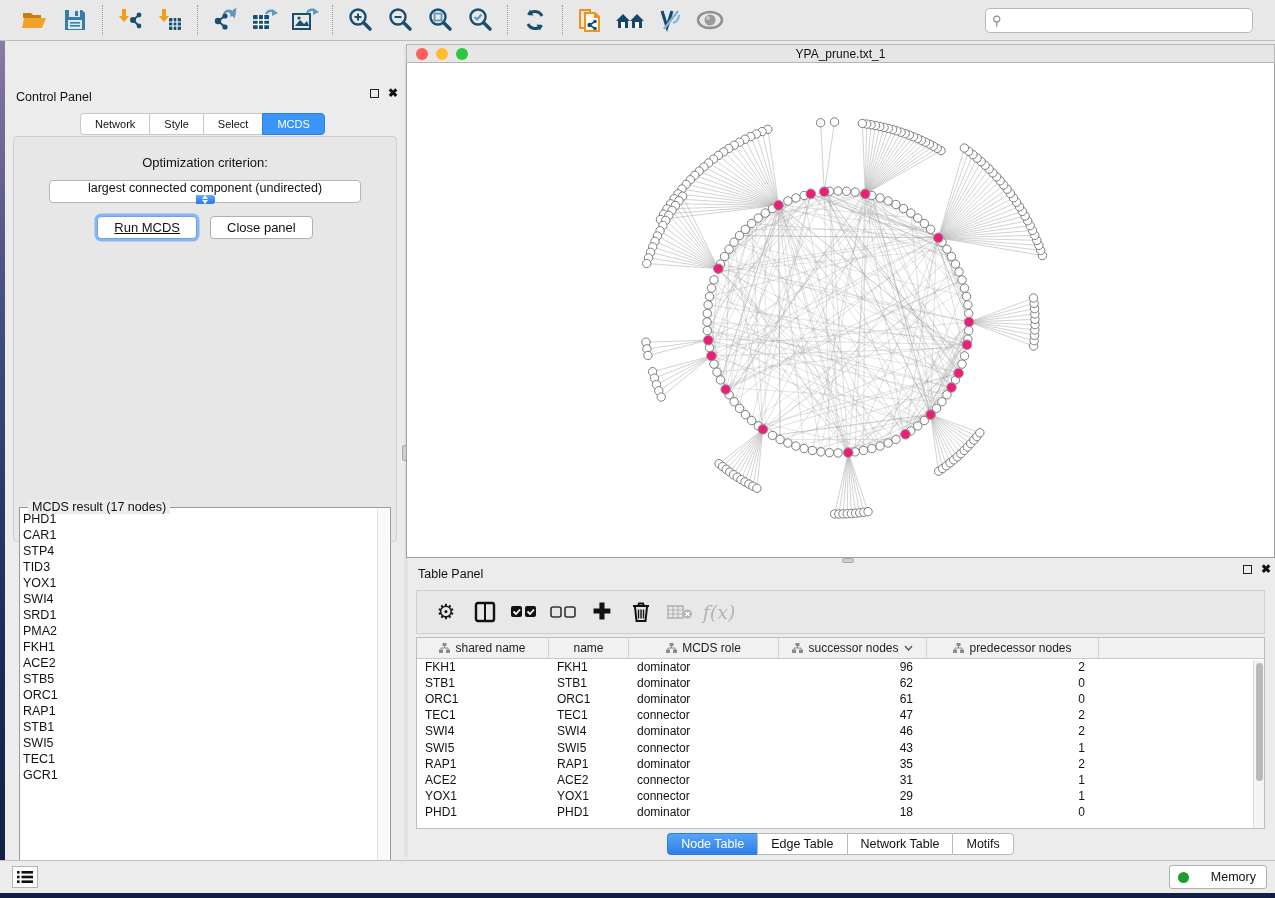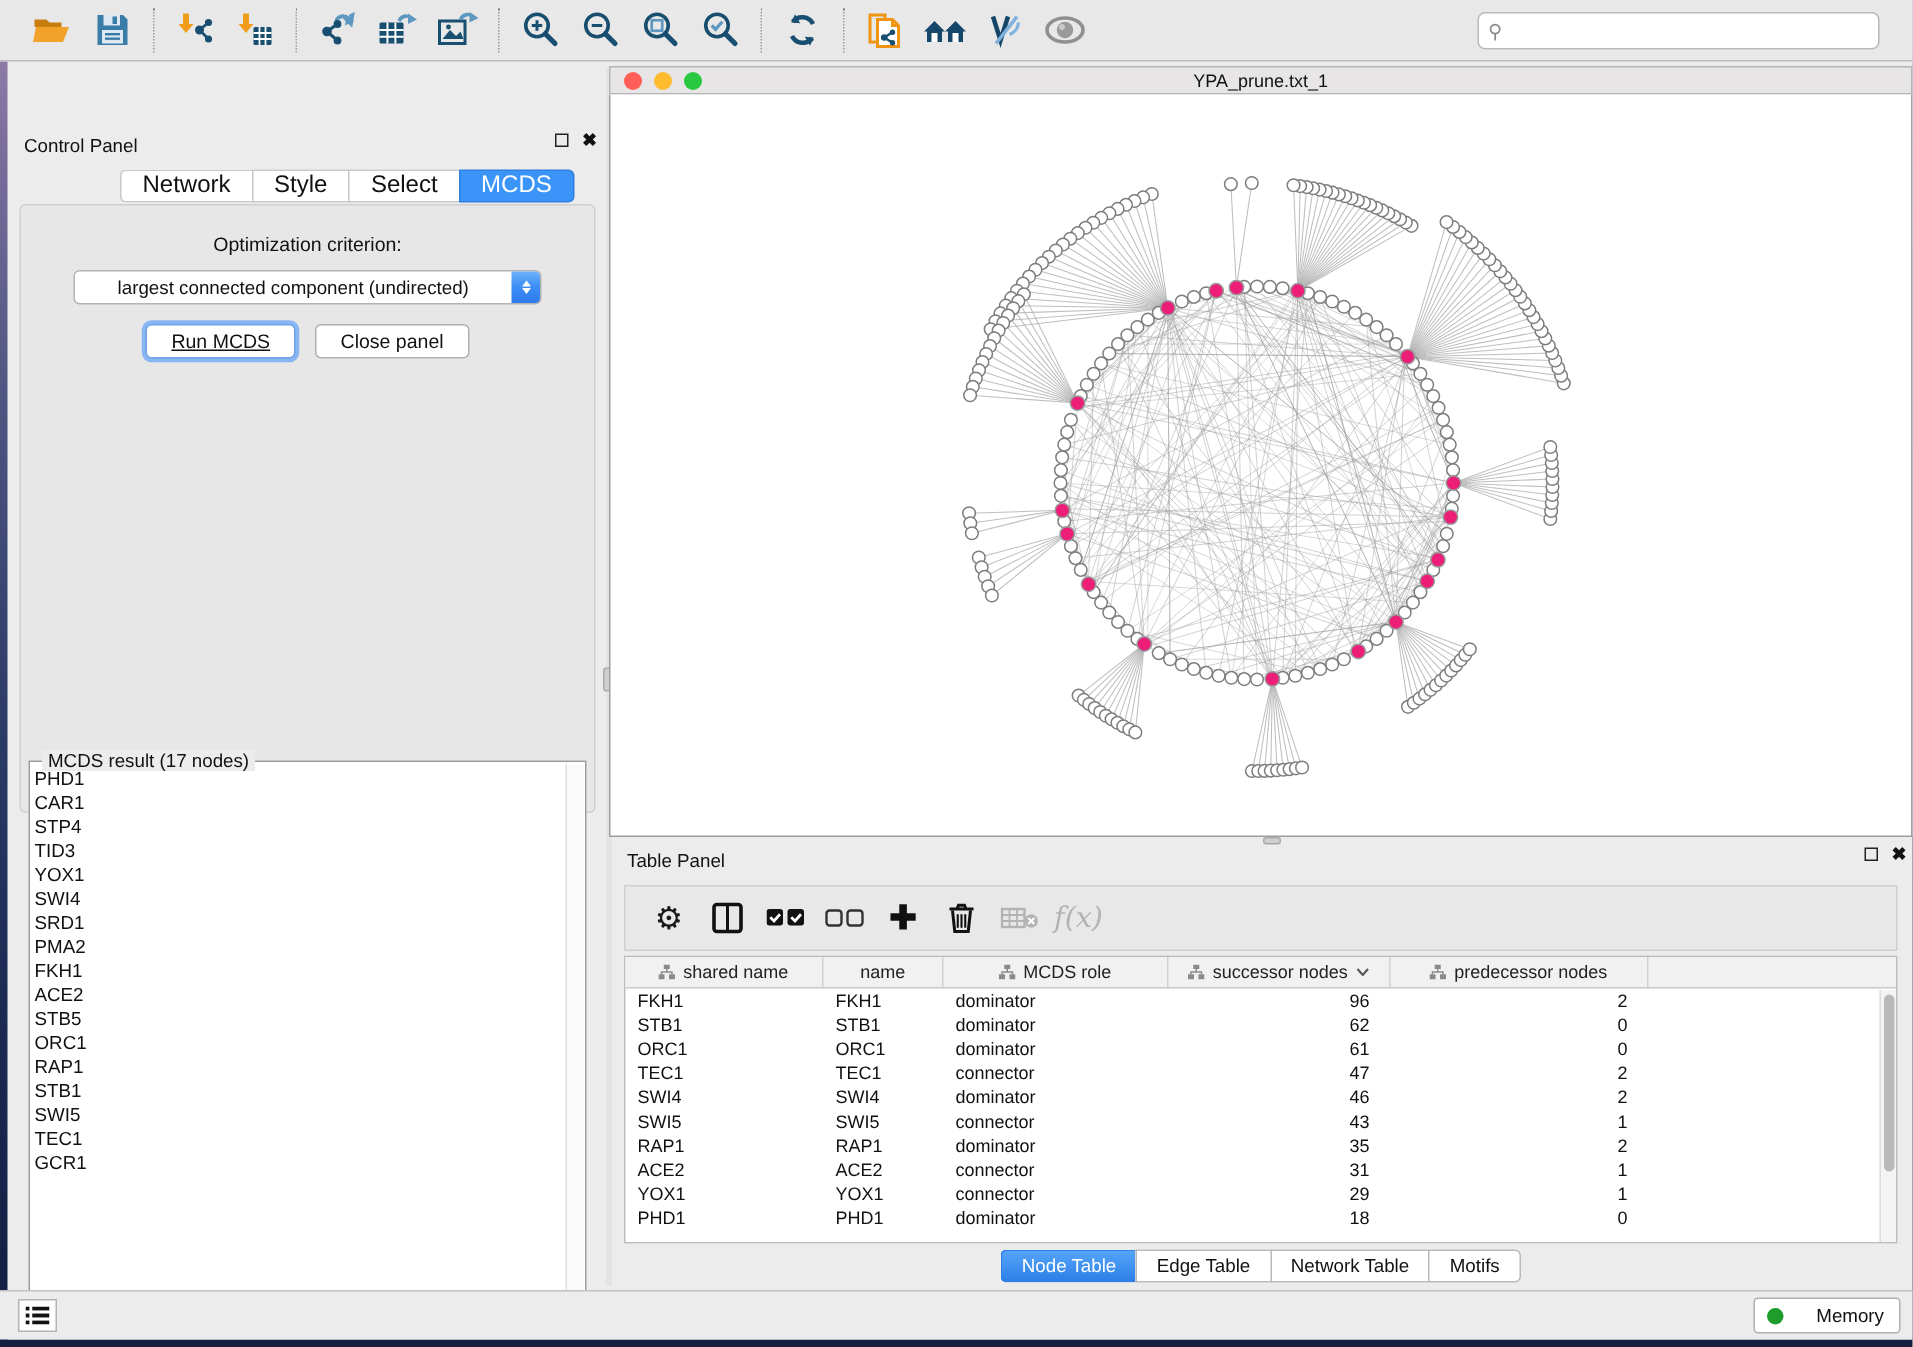--- a/index.html
+++ b/index.html
@@ -25,29 +25,29 @@
 
   
   .cpanel { position:absolute; left:3px; top:45px; width:394px; height:812px;margin-top:40px; }
   .cpanel-hd { position:absolute; left:0; top:0; width:100%; height:24px; display:flex; align-items:center; }
   .cpanel-title { font-size:12.5px; color:#111; padding-left:8px; }
   .panel-btns { position:absolute; right:4px; top:4px; display:flex; gap:9px; align-items:center; }
   .float-ico { width:9px; height:9px; border:1.5px solid #222; display:inline-block; }
   .close-ico { font-size:12px; font-weight:bold; color:#111; line-height:9px; }
   .ctab-row { position:absolute; left:72px; top:28px; display:flex; }
   .ctab { height:22px; padding:0 14px; background:#fff; border:1px solid #c8c8c8; border-right:none;
-    font-size:16px; display:flex; align-items:center; color:#111;text-align:center; }
+    font-size:11px; display:flex; align-items:center; color:#111;text-align:center; }
   .ctab:first-child { border-radius:4px 0 0 4px; }
   .ctab:last-child  { border-right:1px solid #c8c8c8; border-radius:0 4px 4px 0; }
   .ctab.sel { background:#3b94f7; color:#fff; border-color:#2f7fe0; }
   .cbody { position:absolute; left:5px; top:51px; width:384px; height:406px; background:#e7e7e7;
     border:1px solid #cfcfcf; border-radius:4px; }
   .opt-label { margin-top:18px; text-align:center; font-size:13px; color:#111; }
   .combo { position:relative; margin:10px auto 0 auto; width:312px; height:23px; background:#fff;
-    border:1px solid #b4b4b4; border-radius:4px; display:flex; align-items:center; }
+    border:1px solid #b4b4b4; border-radius:4px; display:flex; align-items:center;flex-direction:column; }
   .combo-text { flex:1; text-align:center; font-size:12.5px; color:#111; }
   .combo-step { width:19px; height:21px; border-radius:0 3px 3px 0;
     background:linear-gradient(180deg,#6eb1fb 0%,#3c8df6 50%,#2d7bea 100%);
     display:flex; flex-direction:column; align-items:center; justify-content:center; gap:1px; }
   .combo-step .up { width:0;height:0;border-left:3.5px solid transparent;border-right:3.5px solid transparent;border-bottom:4px solid #fff; }
   .combo-step .dn { width:0;height:0;border-left:3.5px solid transparent;border-right:3.5px solid transparent;border-top:4px solid #fff; }
   .btn-row { display:flex; justify-content:center; gap:13px; margin-top:13px; }
   .pushbtn { height:23px; padding:0 16px; background:#fff; border:1px solid #b0b0b0; border-radius:4px;
     font-size:13px; color:#111; display:flex; align-items:center; }
   .pushbtn.focus { box-shadow:0 0 0 2.5px #88b6f2; border-color:#6ea3e8;text-decoration:underline; }

